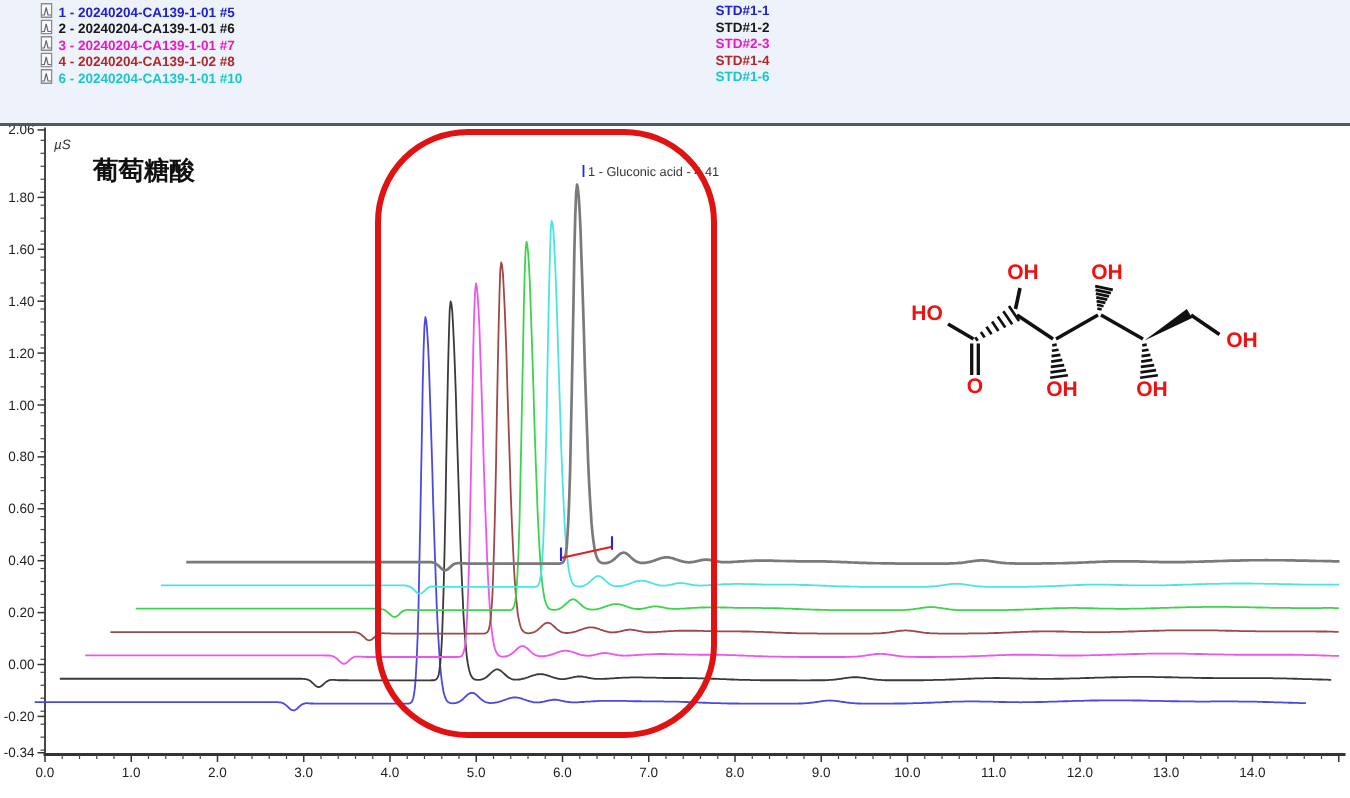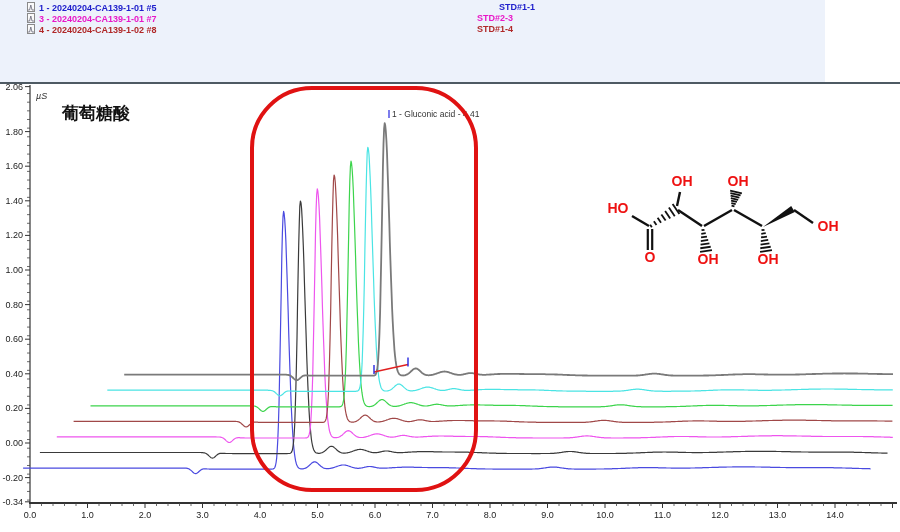--- a/index.html
+++ b/index.html
@@ -1,18 +1,18 @@
 <!DOCTYPE html>
 <html><head>
 <meta charset="utf-8">
 <style>
   html,body{margin:0;padding:0;background:#fff;font-family:"Liberation Sans",sans-serif;}
   #app{position:relative;width:900px;height:532px;background:#fff;overflow:hidden;}
   
-  #legend{position:absolute;left:0;top:0;width:825px;height:84px;background:#edf2fb;}
+  #legend{position:absolute;left:0;top:0;width:900px;height:84px;background:#edf2fb;}
   .lrow{position:relative;height:11px;line-height:11px;font-size:9px;font-weight:bold;
         white-space:nowrap;padding-left:27px;cursor:default;}
   .lrow .licon{display:inline-block;vertical-align:-1px;margin-right:4px;}
   .lrow .lstd{position:absolute;left:477px;top:0;}
   .lrow.selected{background:#d8d8d8;}
   #legend .lpad{height:2px;}
   #lsep{position:absolute;left:0;top:82px;width:900px;height:2px;background:#4e5a63;}
   
   #chartwrap{position:absolute;left:0;top:0;width:900px;height:532px;}
   svg text{font-family:"Liberation Sans",sans-serif;}
@@ -254,30 +254,42 @@
         </g>
       </svg>
   </div>
 
   <div id="legend">
     <div class="lpad"></div>
     <div class="lrow">
       <span class="licon"><svg width="8" height="10">
             <rect x="0.5" y="0.5" width="7" height="9" fill="#fafafa" stroke="#8a8a8a"></rect>
             <polyline points="1,8 2.6,8 3.8,3 5,8 7,8" fill="none" stroke="#667" stroke-width="0.8"></polyline>
-          </svg></span><span class="lname" style="color: rgb(32, 32, 204);">1 - 20240204-CA139-1-01 #5</span><span class="lstd" style="color: rgb(32, 32, 204); margin-left: 22px;">STD#1-1</span>
+          </svg></span><span class="lname" style="color: rgb(32, 32, 204);">1 - 20240204-CA139-1-01 #5</span><span class="lstd" style="color: rgb(32, 32, 204);">STD#1-1</span>
+    </div>
+    <div class="lrow">
+      <span class="licon"><svg width="8" height="10">
+            <rect x="0.5" y="0.5" width="7" height="9" fill="#fafafa" stroke="#8a8a8a"></rect>
+            <polyline points="1,8 2.6,8 3.8,3 5,8 7,8" fill="none" stroke="#667" stroke-width="0.8"></polyline>
+          </svg></span><span class="lname" style="color: rgb(24, 24, 24);">2 - 20240204-CA139-1-01 #6</span><span class="lstd" style="color: rgb(24, 24, 24);">STD#1-2</span>
     </div>
     <div class="lrow">
       <span class="licon"><svg width="8" height="10">
             <rect x="0.5" y="0.5" width="7" height="9" fill="#fafafa" stroke="#8a8a8a"></rect>
             <polyline points="1,8 2.6,8 3.8,3 5,8 7,8" fill="none" stroke="#667" stroke-width="0.8"></polyline>
           </svg></span><span class="lname" style="color: rgb(232, 24, 200); margin-top: 45px;">3 - 20240204-CA139-1-01 #7</span><span class="lstd" style="color: rgb(232, 24, 200);">STD#2-3</span>
     </div>
     <div class="lrow">
       <span class="licon"><svg width="8" height="10">
             <rect x="0.5" y="0.5" width="7" height="9" fill="#fafafa" stroke="#8a8a8a"></rect>
             <polyline points="1,8 2.6,8 3.8,3 5,8 7,8" fill="none" stroke="#667" stroke-width="0.8"></polyline>
           </svg></span><span class="lname" style="color: rgb(176, 40, 40);">4 - 20240204-CA139-1-02 #8</span><span class="lstd" style="color: rgb(176, 40, 40); text-align: center;">STD#1-4</span>
+    </div>
+    <div class="lrow">
+      <span class="licon"><svg width="8" height="10">
+            <rect x="0.5" y="0.5" width="7" height="9" fill="#fafafa" stroke="#8a8a8a"></rect>
+            <polyline points="1,8 2.6,8 3.8,3 5,8 7,8" fill="none" stroke="#667" stroke-width="0.8"></polyline>
+          </svg></span><span class="lname" style="color: rgb(24, 200, 200);">6 - 20240204-CA139-1-01 #10</span><span class="lstd" style="color: rgb(24, 200, 200);">STD#1-6</span>
     </div>
   </div>
   <div id="lsep"></div>
 
 </div>
 
 </body></html>

